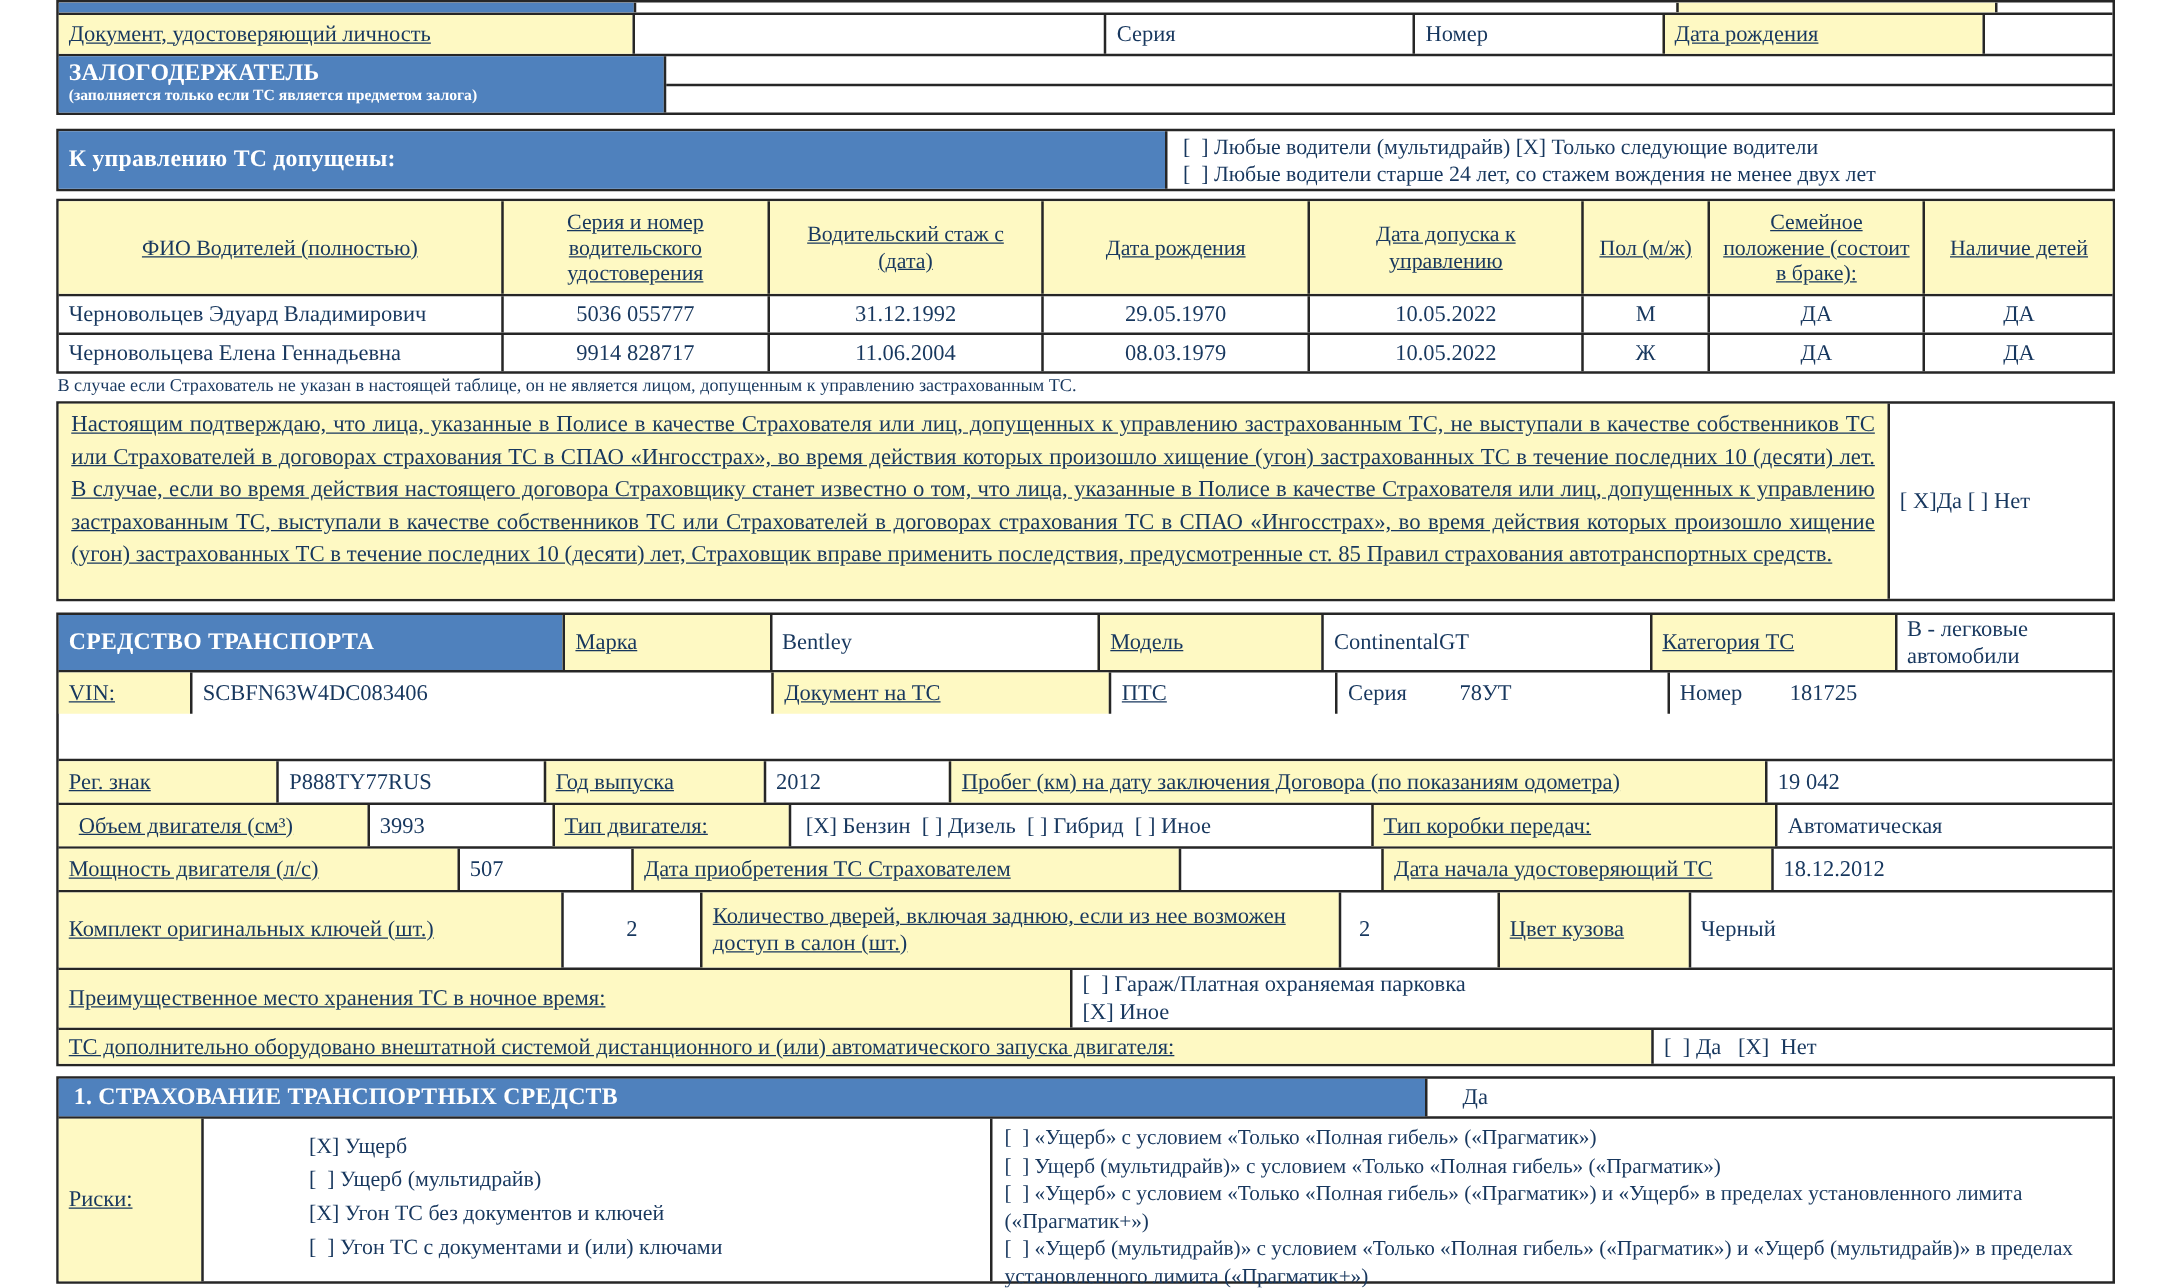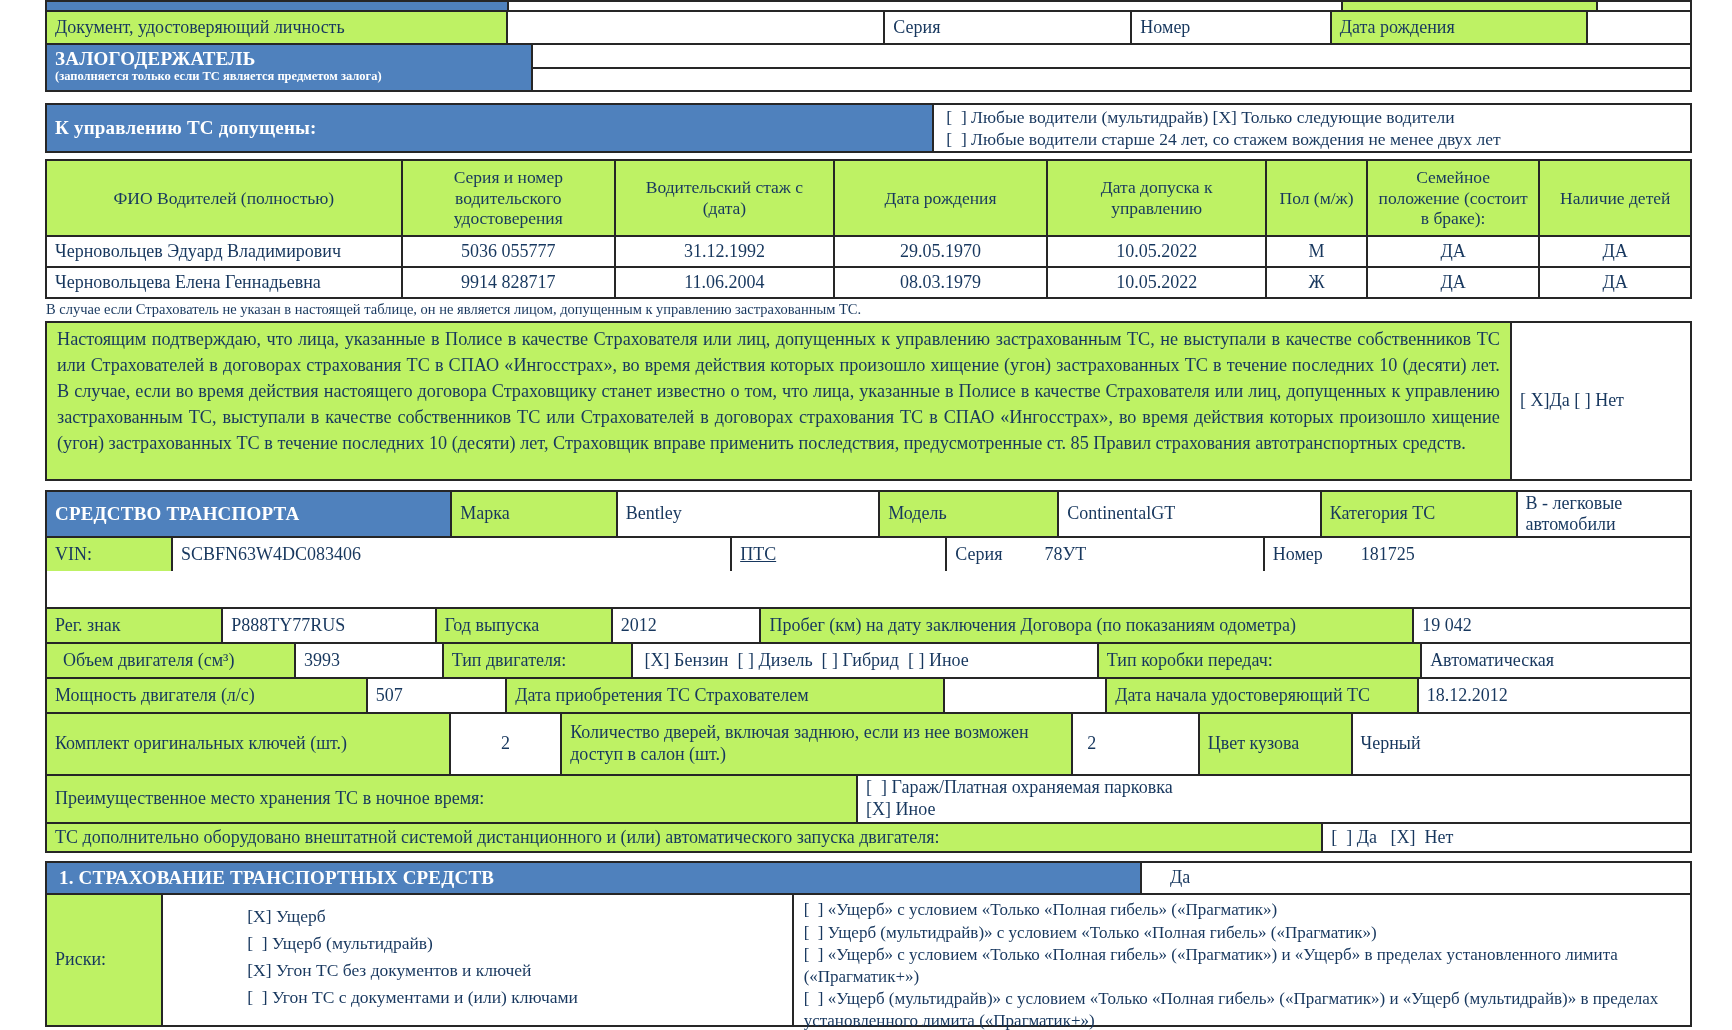--- a/index.html
+++ b/index.html
@@ -7,21 +7,21 @@
     width:1732px;height:1030px;overflow:hidden;background:#fff;
     font-family:"Liberation Serif","DejaVu Serif",serif;color:#17375e;
   }
   .page{position:relative;width:1732px;height:1030px;}
   .content{margin-left:45px;width:1647px;}
   .box{border:2px solid #262626;box-sizing:border-box;background:#fff;}
   .row{display:flex;align-items:stretch;}
   .box .row + .row{border-top:2px solid #262626;}
   .cell{box-sizing:border-box;padding:3px 8px;font-size:18px;line-height:1.22;min-width:0;}
   .row .cell + .cell{border-left:2px solid #262626;}
-  .light{background:#bef264;}
+  .light{background:#fef9c3;text-decoration:underline;}
   .blue{background:#4f81bd;color:#ffffff;font-weight:bold;}
   .c{text-align:center;}
   .vc{display:flex;flex-direction:column;justify-content:center;}
   .pre{white-space:pre-wrap;}
   .nowrap{white-space:nowrap;}
   .sect-title{font-size:19px;letter-spacing:.2px;}
   .note-line{font-size:14.5px;margin:2px 0 3px 1px;}
   .opt-line{font-size:17.5px;line-height:22px;}
   .hdr-cell{font-size:17.5px;line-height:1.18;}
   .risk-line{line-height:27px;font-size:17.5px;}
@@ -88,21 +88,21 @@
     <div class="row" style="height:29px;">
       <div class="cell vc nowrap" style="flex:22.5;">Черновольцев Эдуард Владимирович</div>
       <div class="cell vc c" style="flex:13;">5036 055777</div>
       <div class="cell vc c" style="flex:13.4;">31.12.1992</div>
       <div class="cell vc c" style="flex:13;">29.05.1970</div>
       <div class="cell vc c" style="flex:13.4;">10.05.2022</div>
       <div class="cell vc c" style="flex:5.5;">М</div>
       <div class="cell vc c" style="flex:10.3;">ДА</div>
       <div class="cell vc c" style="flex:8.9;">ДА</div>
     </div>
-    <div class="row" style="height:29px;justify-content:flex-end;">
+    <div class="row" style="height:29px;">
       <div class="cell vc nowrap" style="flex:22.5;">Черновольцева Елена Геннадьевна</div>
       <div class="cell vc c" style="flex:13;">9914 828717</div>
       <div class="cell vc c" style="flex:13.4;">11.06.2004</div>
       <div class="cell vc c" style="flex:13;">08.03.1979</div>
       <div class="cell vc c" style="flex:13.4;">10.05.2022</div>
       <div class="cell vc c" style="flex:5.5;">Ж</div>
       <div class="cell vc c" style="flex:10.3;">ДА</div>
       <div class="cell vc c" style="flex:8.9;">ДА</div>
     </div>
   </div>
@@ -124,20 +124,21 @@
       <div class="cell vc" style="flex:16.1;">Bentley</div>
       <div class="cell light vc" style="flex:10.6;">Модель</div>
       <div class="cell vc" style="flex:16.1;">ContinentalGT</div>
       <div class="cell light vc" style="flex:11.7;">Категория ТС</div>
       <div class="cell vc" style="flex:10.3;padding:1px 8px;line-height:1.15;">В - легковые автомобили</div>
     </div>
 
     <div class="row" style="height:33px;">
       <div class="cell light vc" style="flex:5.8;">VIN:</div>
       <div class="cell vc" style="flex:29.1;">SCBFN63W4DC083406</div>
+      <div class="cell light vc" style="flex:16.4;">Документ на ТС</div>
       <div class="cell vc" style="flex:10.6;text-decoration:underline;">ПТС</div>
       <div class="cell vc" style="flex:16.1;">
         <div><span>Серия</span><span style="margin-left:42px;">78УТ</span></div>
       </div>
       <div class="cell vc" style="flex:22;">
         <div><span>Номер</span><span style="margin-left:38px;">181725</span></div>
       </div>
     </div>
 
     <div class="row" style="height:33px;margin-top:36px;">

